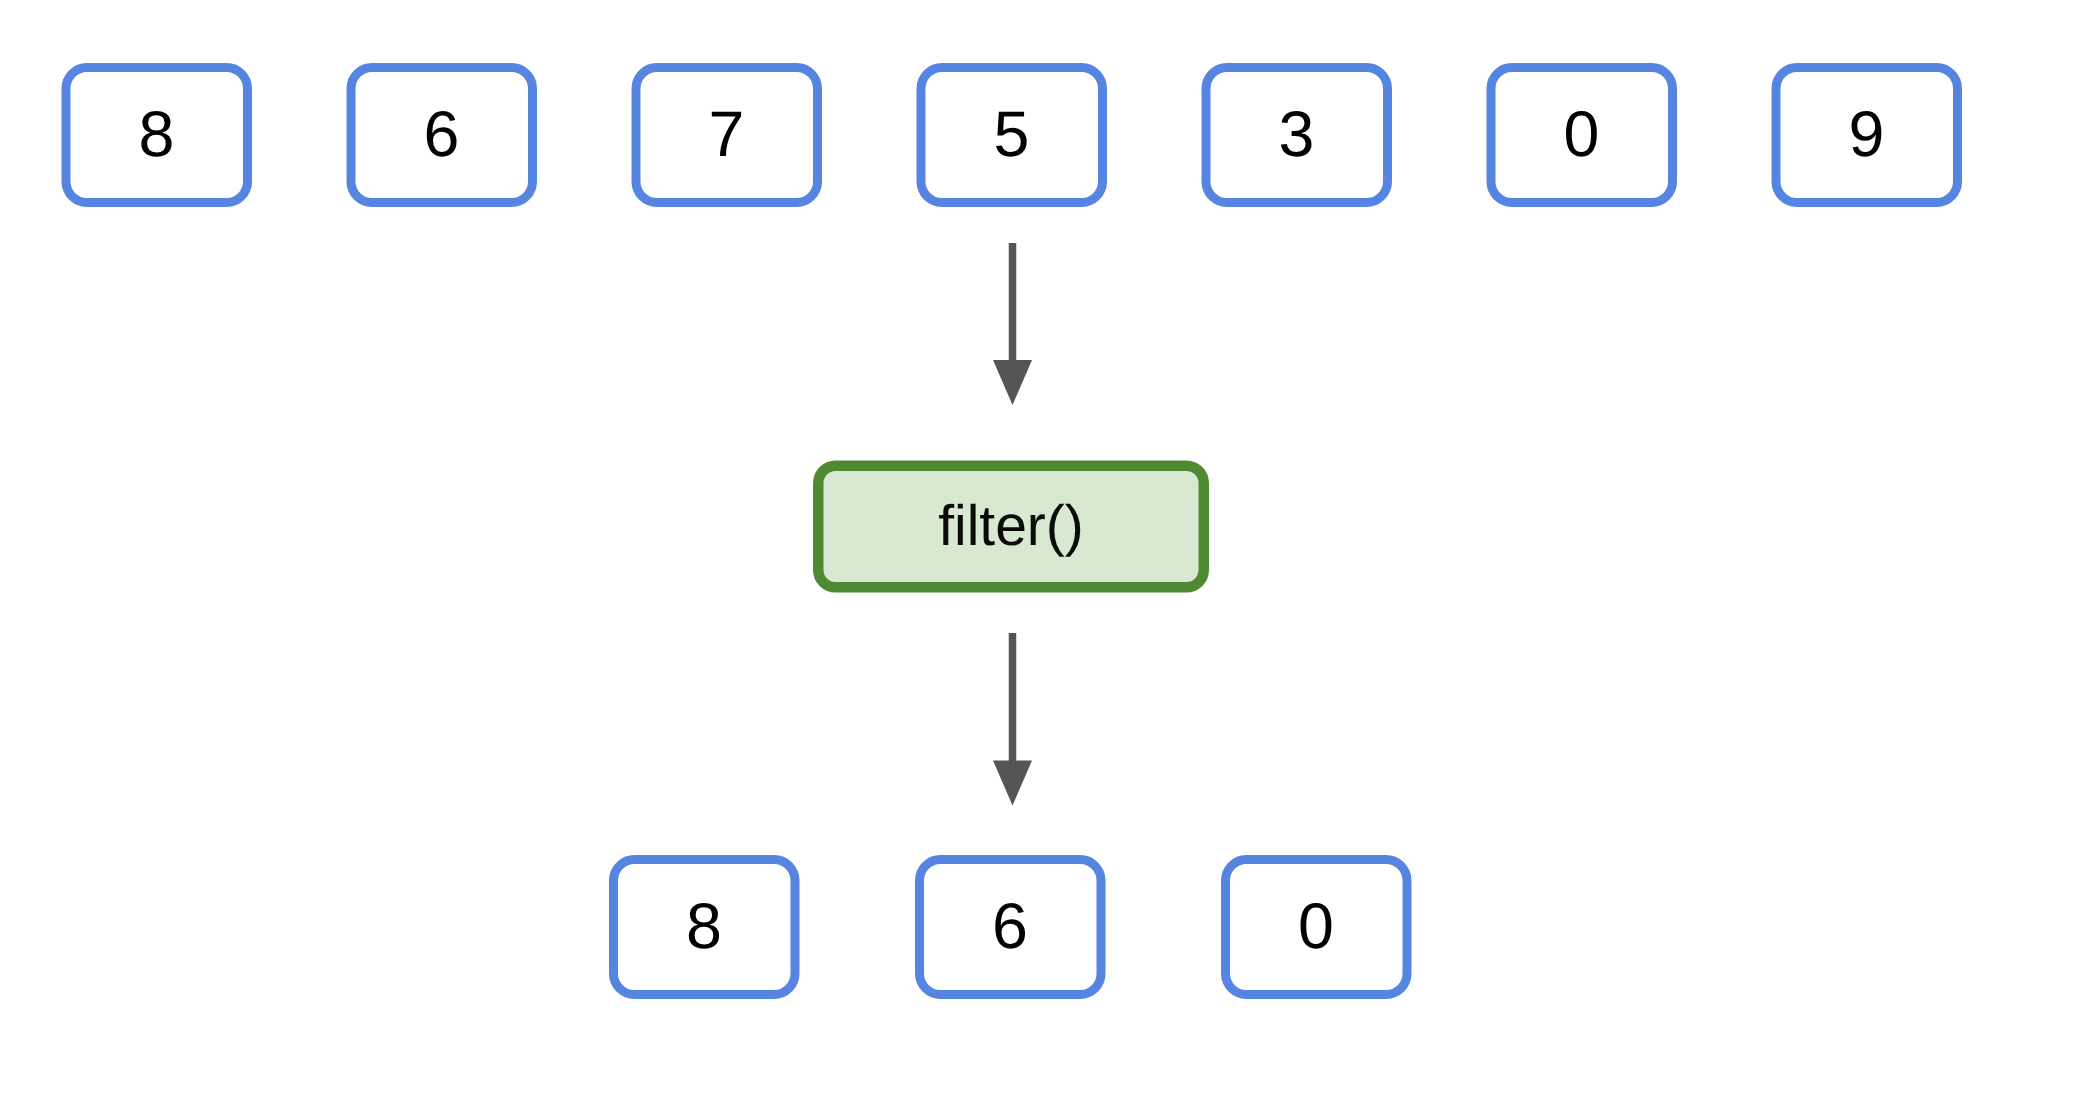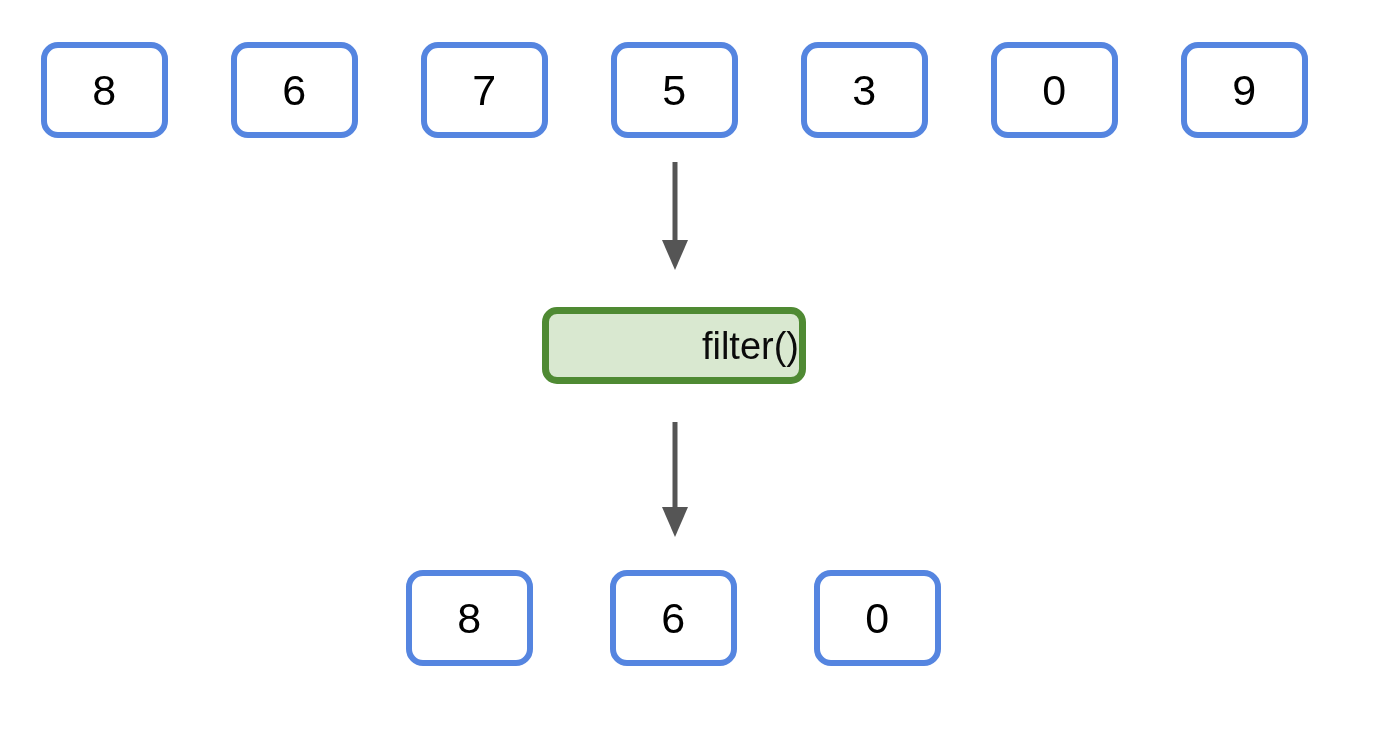--- a/index.html
+++ b/index.html
@@ -45,27 +45,27 @@
     letter-spacing: 0.5px;
   }
 
   
   .op-box {
     position: absolute;
     box-sizing: border-box;
     left: 542px;
     top: 307px;
     width: 264px;
-    height: 77px;
+    height: 88px;
     border: 7px solid #4f8a33;
     border-radius: 15px;
     background: #d9e8d0;
     display: flex;
     align-items: center;
-    justify-content: flex-end;
+    justify-content: center;
   }
   .op-box .op-text {
     font-family: "Liberation Sans", sans-serif;
     font-size: 38px;
     font-weight: 400;
     color: #0b0b0b;
     line-height: 1;
   }
 
   

